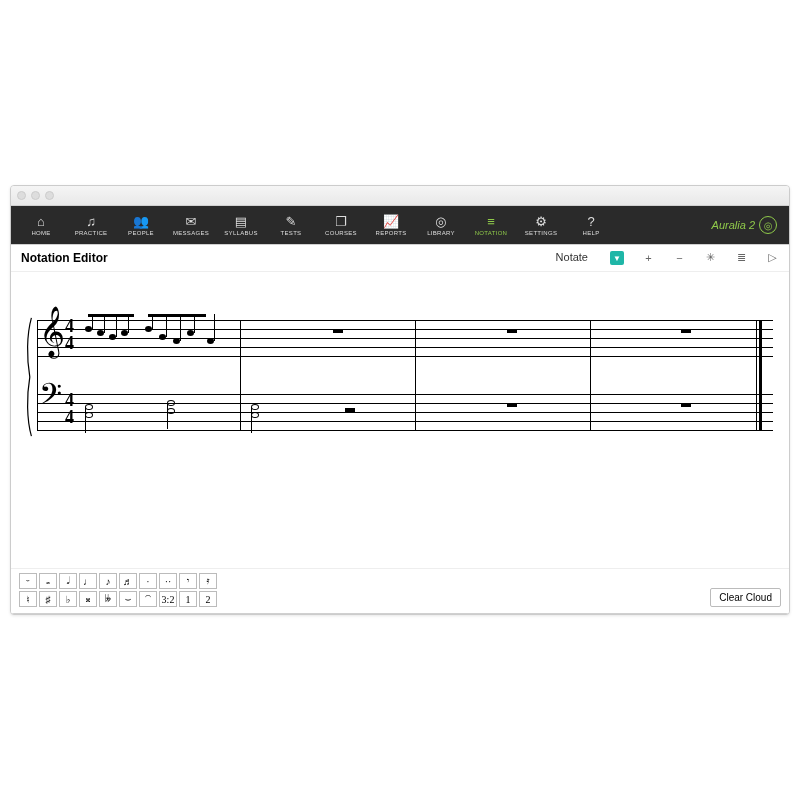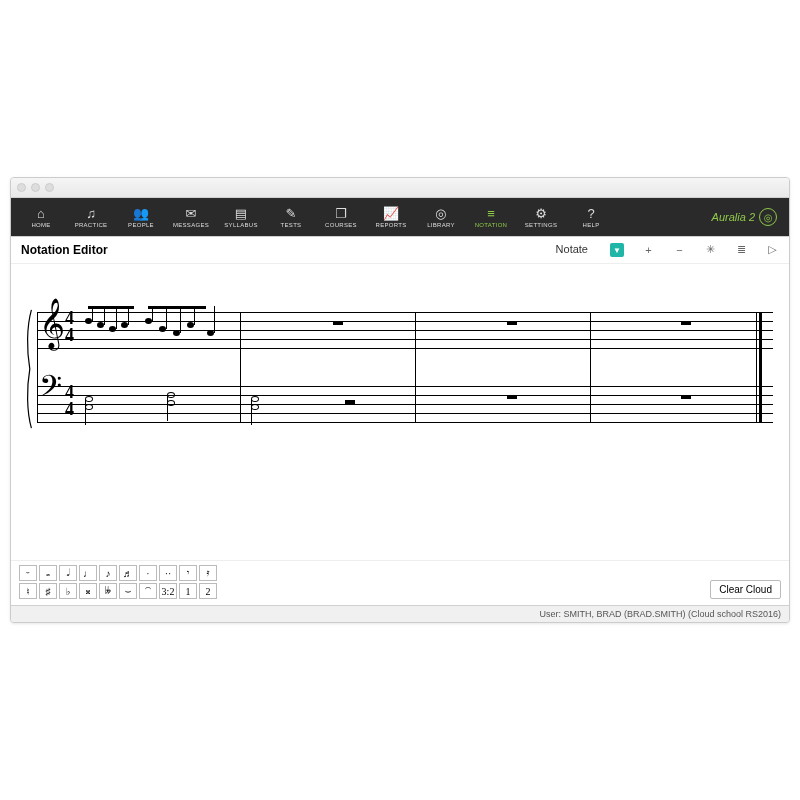--- a/index.html
+++ b/index.html
@@ -379,16 +379,13 @@
             <div class="pbtn">⁀</div>
             <div class="pbtn">3:2</div>
             <div class="pbtn">1</div>
             <div class="pbtn">2</div>
           </div>
       </div>
       <button class="clear-btn">Clear Cloud</button>
     </div>
   </div>
 
-  <div class="statusbar">
-    <span>User: SMITH, BRAD (BRAD.SMITH) (Cloud school RS2016)</span>
-  </div>
 </div>
 
 </body></html>

